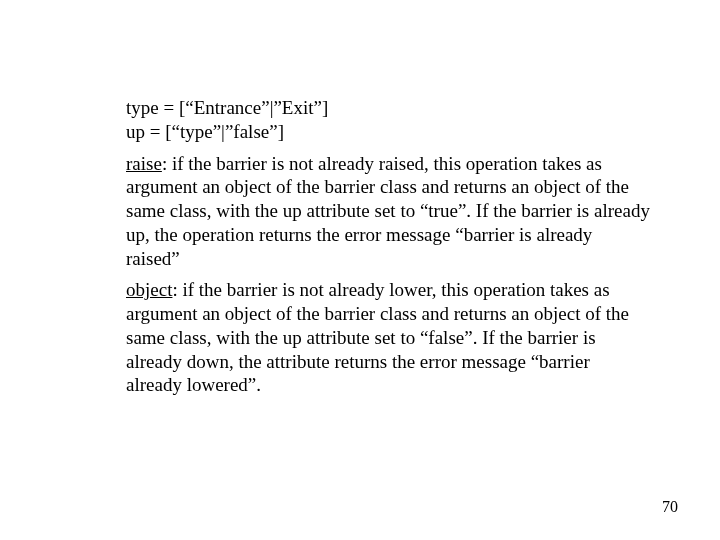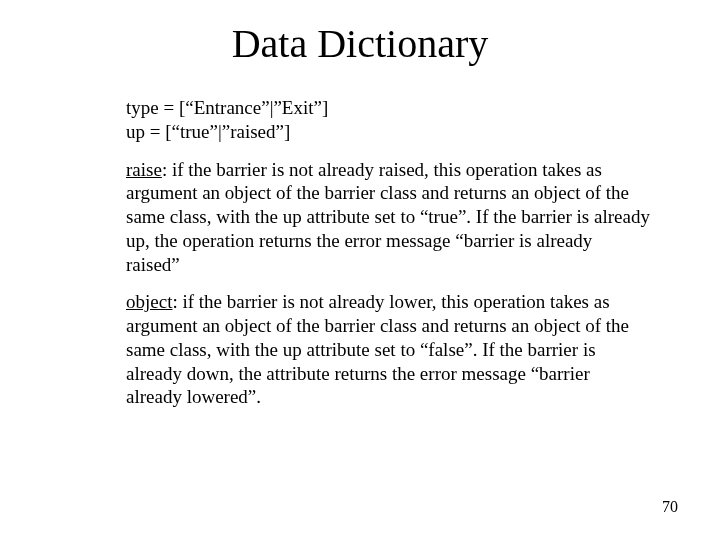--- a/index.html
+++ b/index.html
@@ -31,43 +31,42 @@
     top: 96px;
     left: 90px;
     width: 560px;
     font-size: 19px;
     line-height: 1.25;
   }
   .indented {
     margin-left: 36px;
   }
   .para {
-    margin-top: 14px;
+    margin-top: 8px;
   }
   .underline {
     text-decoration: underline;
   }
   .pagenum {
     position: absolute;
     right: 42px;
     bottom: 24px;
     font-size: 16px;
   }
 </style>
 </head>
 <body>
 
 <div class="slide">
 
-  <div class="title">Data Dictionary</div>
 
   <div class="body">
 
     <div class="indented">type = [“Entrance”|”Exit”]</div>
-    <div class="indented">up = [“true”|”raised”]</div>
+    <div class="indented">up = [“type”|”false”]</div>
 
     <div class="indented para">
       <span class="underline">raise</span><span>: if the barrier is not already raised, this operation takes as argument an object of the barrier class and returns an object of the same class, with the up attribute set to “true”. If the barrier is already up, the operation returns the error message “barrier is already raised”</span>
     </div>
 
     <div class="indented para">
       <span class="underline">object</span><span>: if the barrier is not already lower, this operation takes as argument an object of the barrier class and returns an object of the same class, with the up attribute set to “false”. If the barrier is already down, the attribute returns the error message “barrier already lowered”.</span>
     </div>
 
   </div>

